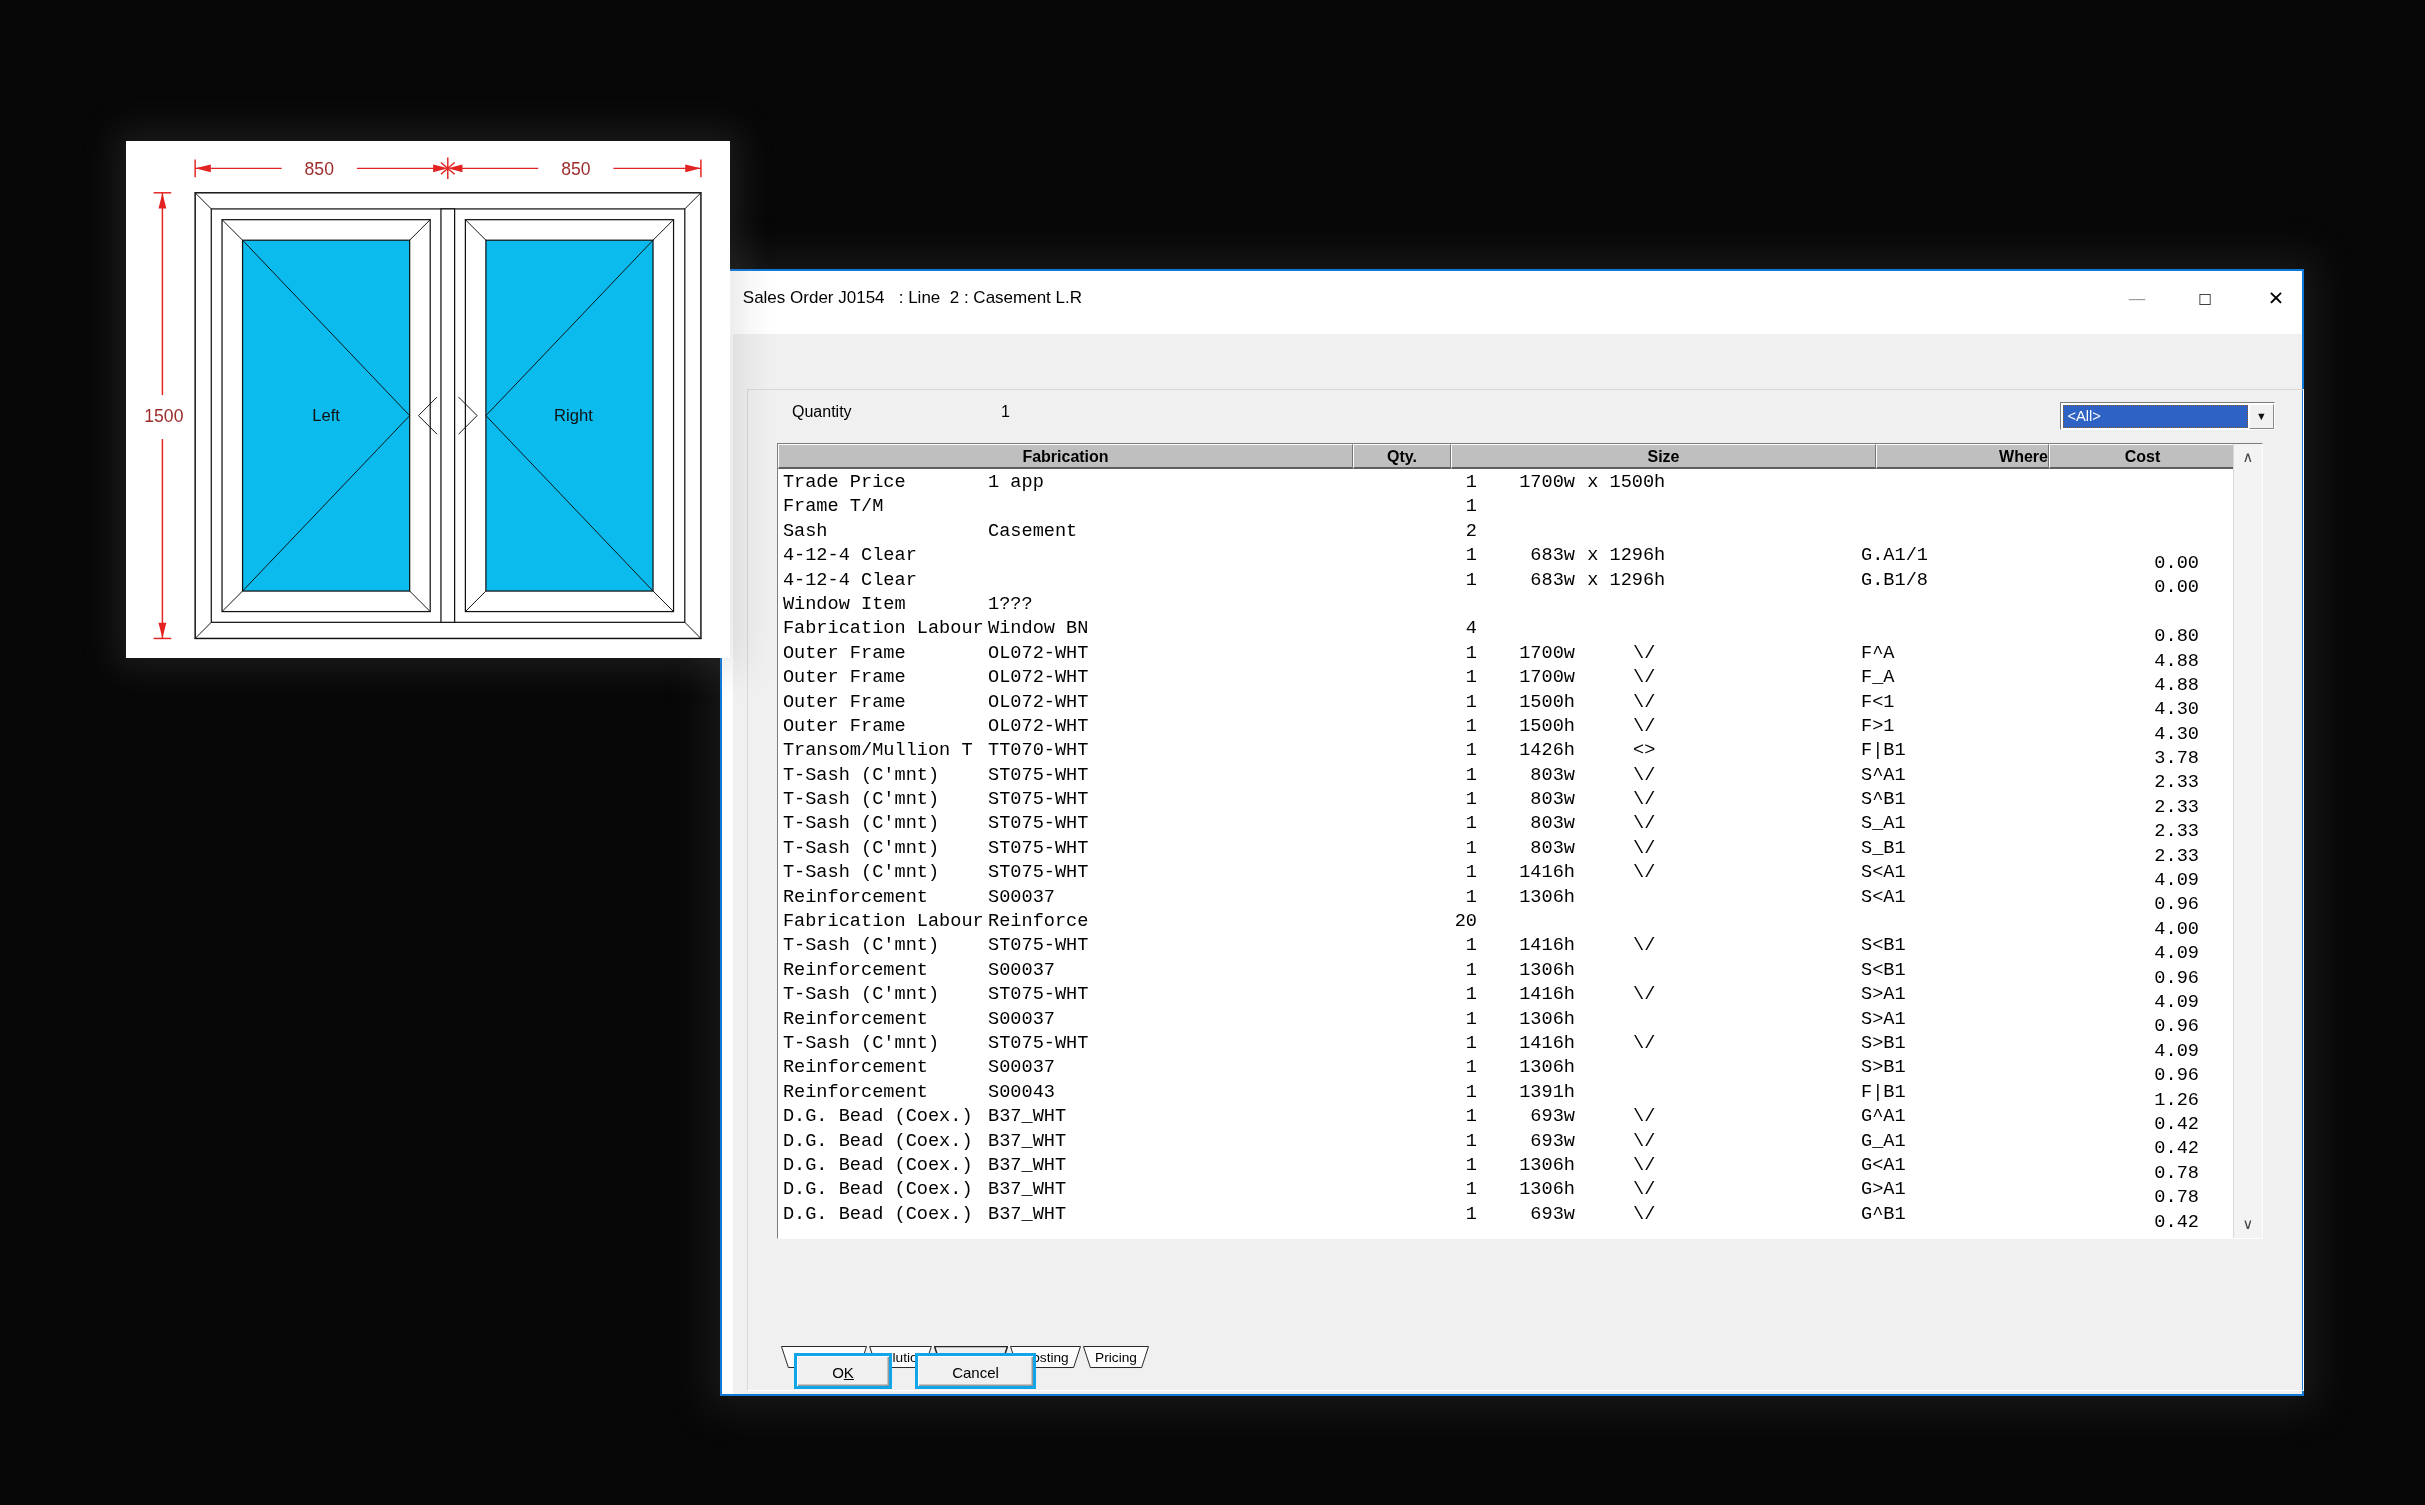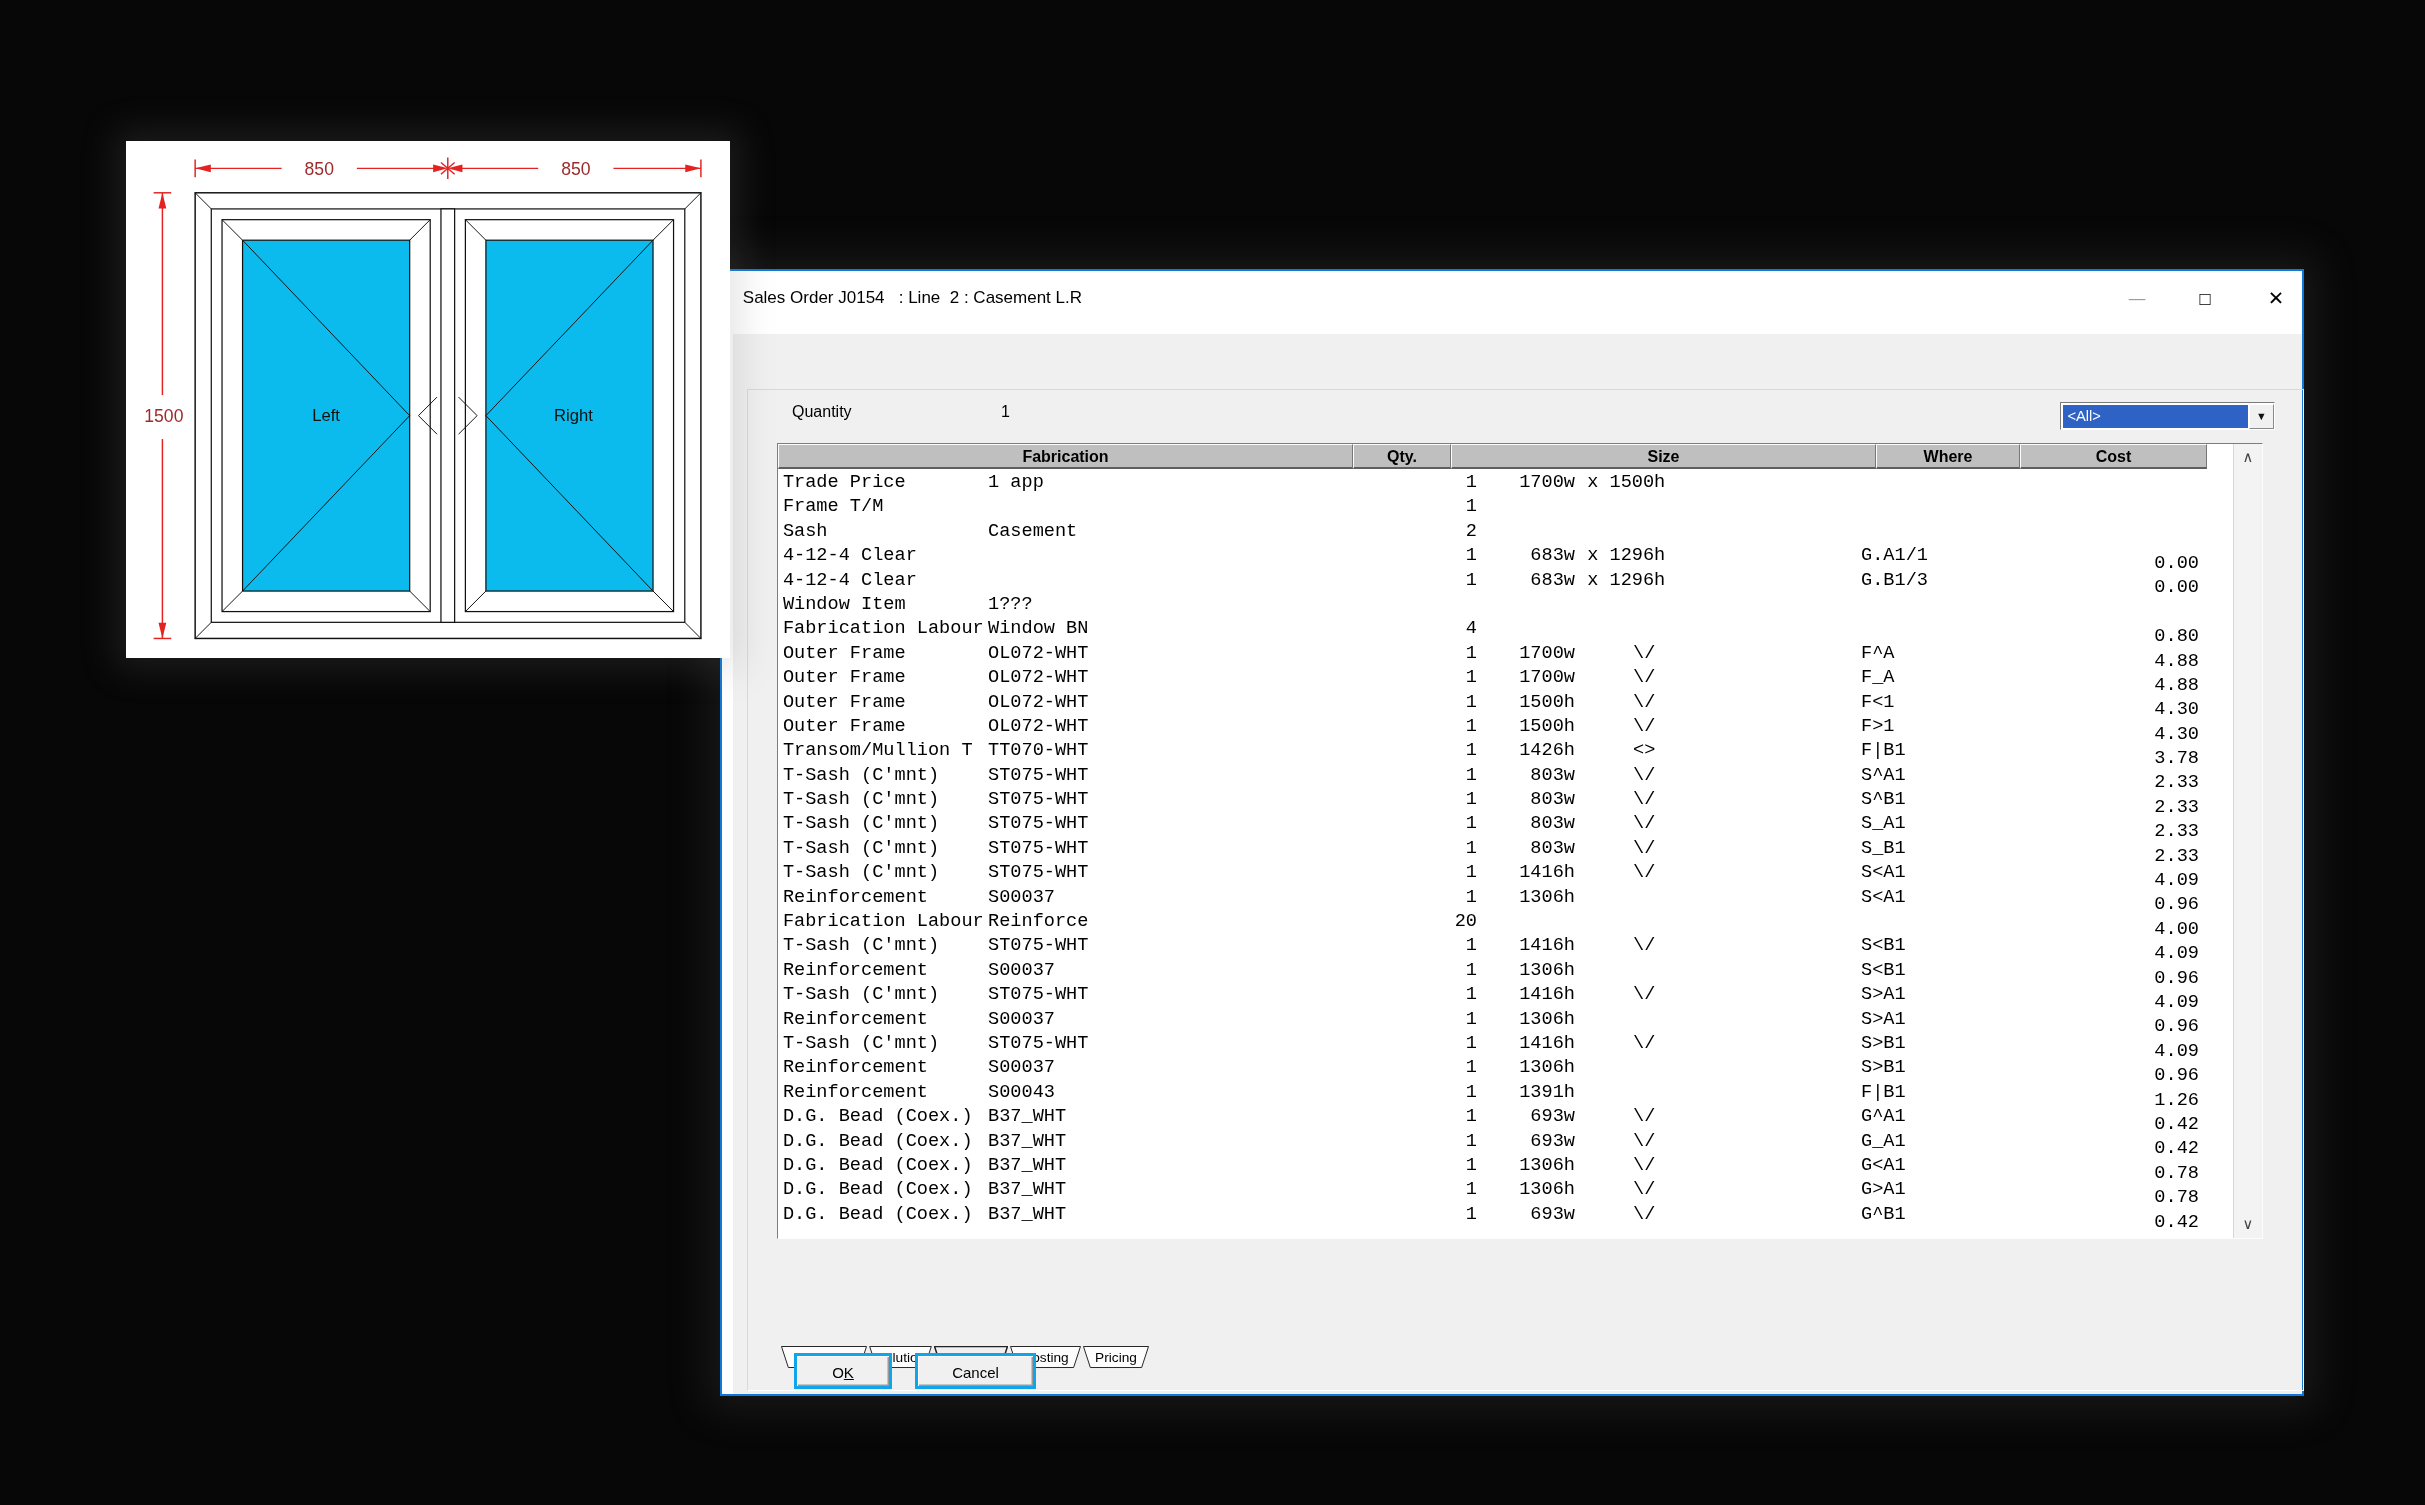--- a/index.html
+++ b/index.html
@@ -185,21 +185,21 @@
       <div class="combo">
         <div class="combo-sel">&lt;All&gt;</div>
         <div class="combo-btn">▼</div>
       </div>
 
       <div class="bom-table">
         <div class="hdr-row" id="hdr-row">
             <div class="hdr-cell" style="width: 575px;">Fabrication</div>
             <div class="hdr-cell" style="width: 98px;">Qty.</div>
             <div class="hdr-cell" style="width: 425px;">Size</div>
-            <div class="hdr-cell" style="width: 144px;">Where</div>
+            <div class="hdr-cell" style="width: 173px; text-align: right;">Where</div>
             <div class="hdr-cell" style="width: 187px;">Cost</div>
           </div>
         <div class="rows" id="rows">
             <div class="t-row">
               <span class="c-name">Trade Price</span>
               <span class="c-code">1 app</span>
               <span class="c-qty">1</span>
               <span class="c-dim">1700w</span>
               <span class="c-suffix"> x 1500h</span>
             </div>
@@ -218,21 +218,21 @@
               <span class="c-dim">683w</span>
               <span class="c-suffix"> x 1296h</span>
               <span class="c-where">G.A1/1</span>
               <span class="c-cost">0.00</span>
             </div>
             <div class="t-row">
               <span class="c-name">4-12-4 Clear</span>
               <span class="c-qty">1</span>
               <span class="c-dim">683w</span>
               <span class="c-suffix"> x 1296h</span>
-              <span class="c-where">G.B1/3</span>
+              <span class="c-where">G.B1/8</span>
               <span class="c-cost">0.00</span>
             </div>
             <div class="t-row">
               <span class="c-name">Window Item</span>
               <span class="c-code">1???</span>
             </div>
             <div class="t-row">
               <span class="c-name">Fabrication Labour</span>
               <span class="c-code">Window BN</span>
               <span class="c-qty">4</span>

